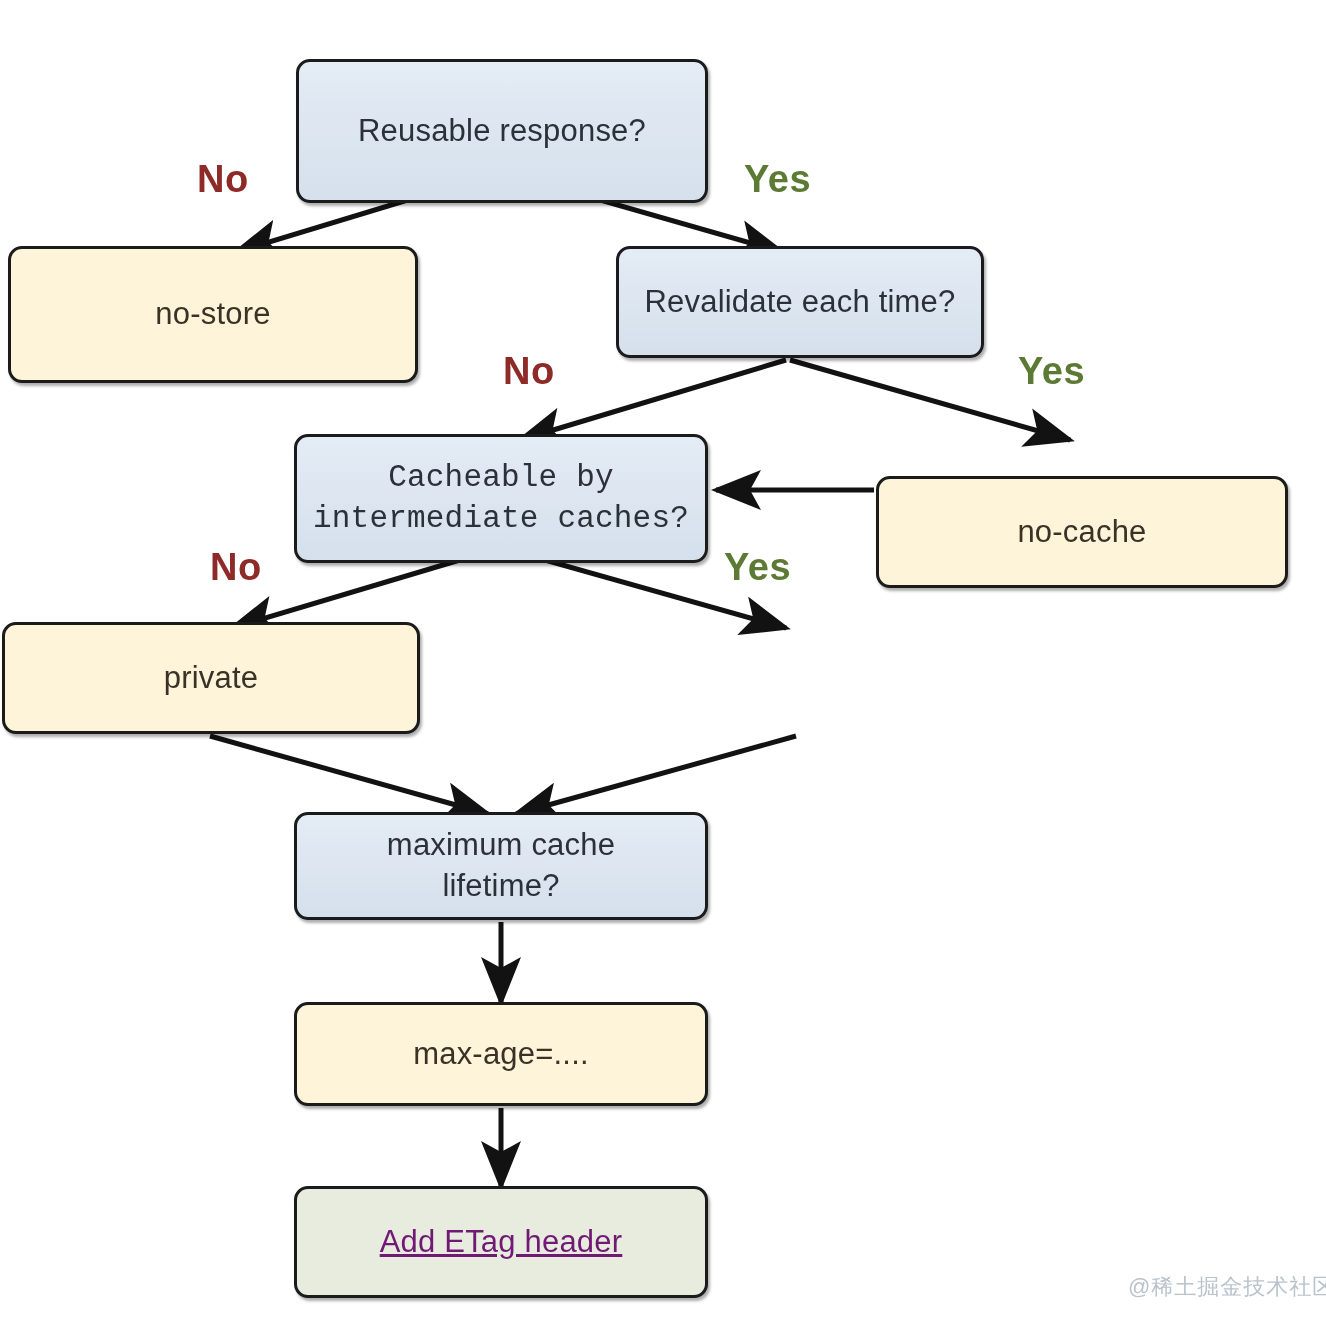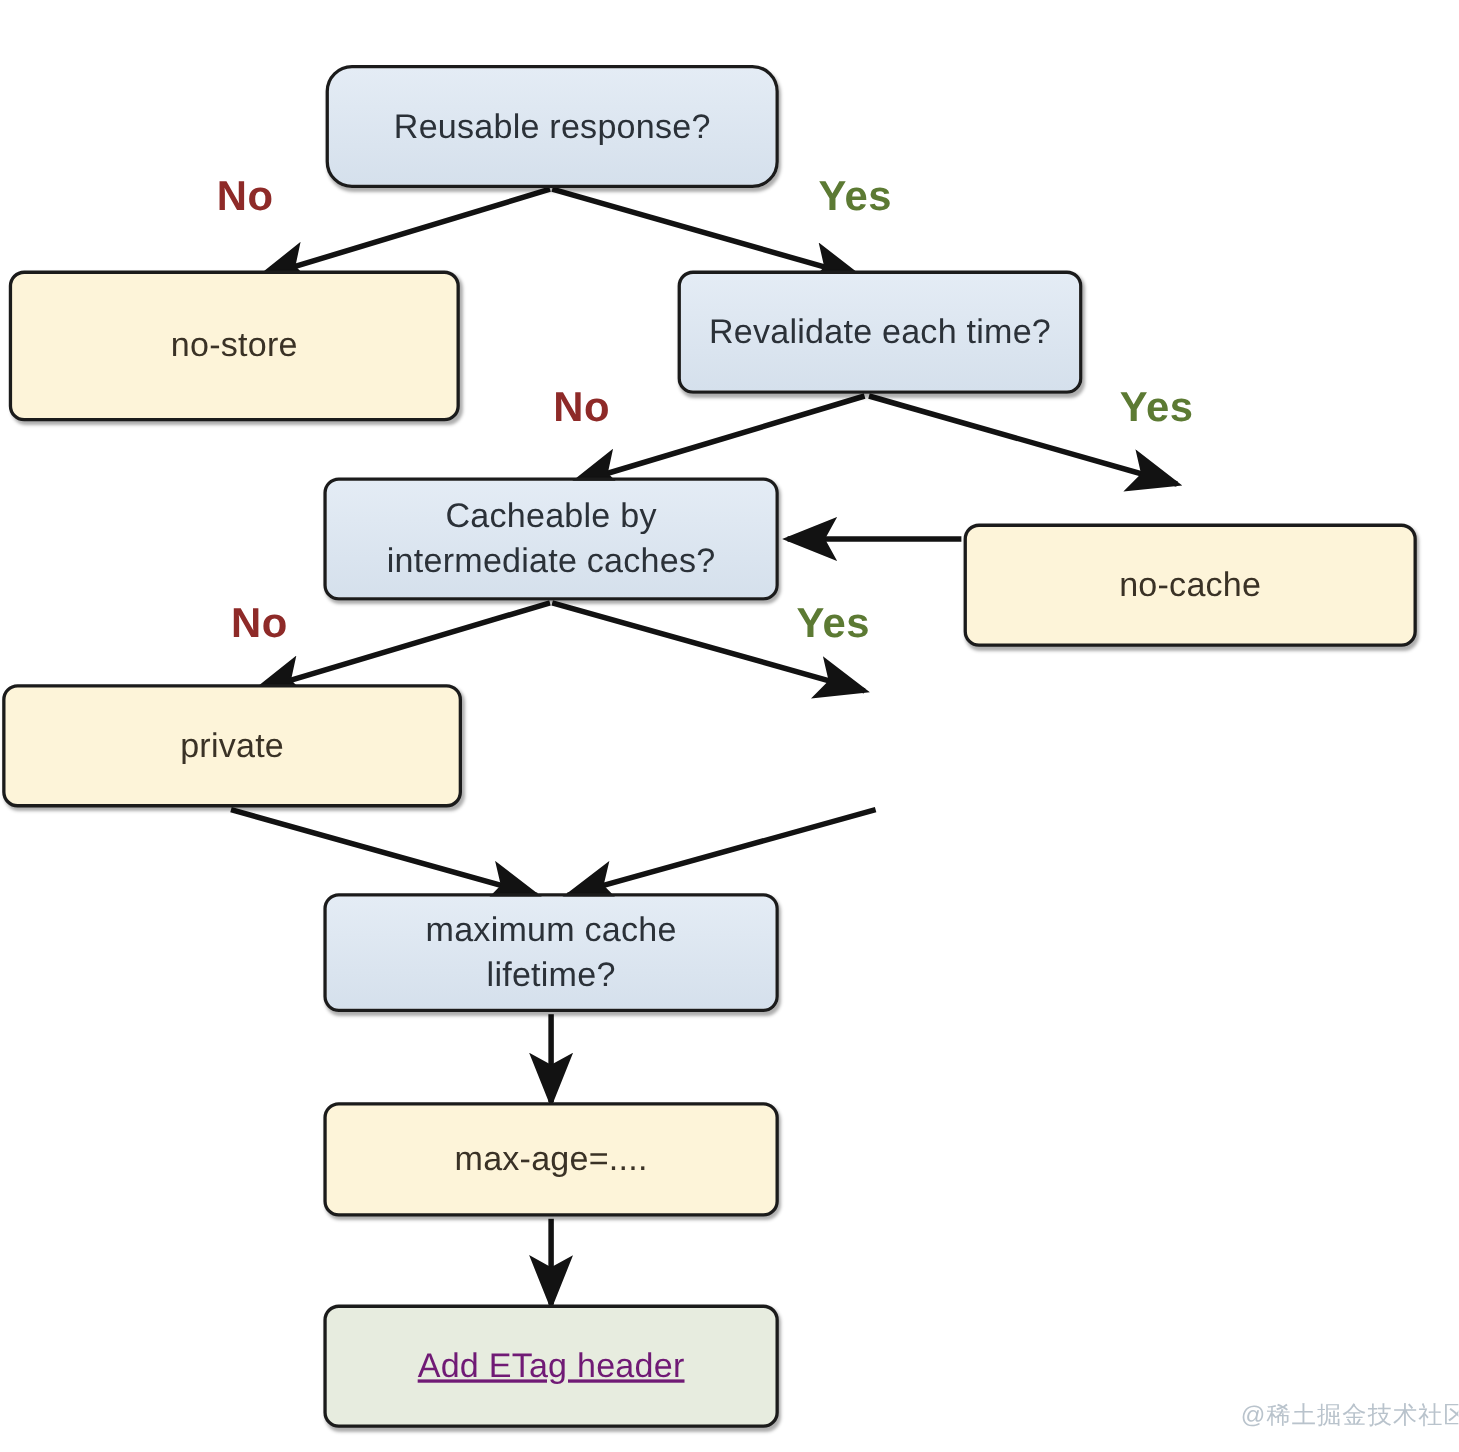--- a/index.html
+++ b/index.html
@@ -99,33 +99,33 @@
 
     <line x1="210" y1="736" x2="488" y2="814" stroke="#121212" stroke-width="5" marker-end="url(#arrowhead)"></line>
 
     <line x1="796" y1="736" x2="516" y2="814" stroke="#121212" stroke-width="5" marker-end="url(#arrowhead)"></line>
 
     <line x1="501" y1="922" x2="501" y2="1002" stroke="#121212" stroke-width="5" marker-end="url(#arrowhead)"></line>
 
     <line x1="501" y1="1108" x2="501" y2="1186" stroke="#121212" stroke-width="5" marker-end="url(#arrowhead)"></line>
   </svg>
 
-  <div class="node decision" style="left:296px; top:59px; width:412px; height:112px;border-radius:24px;">
+  <div class="node decision" style="left:296px; top:59px; width:412px; height:144px;">
     <span>Reusable response?</span>
   </div>
 
   <div class="node action" style="left:8px; top:246px; width:410px; height:137px;">
     <span>no-store</span>
   </div>
 
   <div class="node decision" style="left:616px; top:246px; width:368px; height:112px;">
     <span>Revalidate each time?</span>
   </div>
 
-  <div class="node decision" style="left:294px; top:434px; width:414px; height:112px;">
+  <div class="node decision" style="left:294px; top:434px; width:414px; height:129px;font-family:Liberation Mono, monospace;">
     <span>Cacheable by<br>intermediate caches?</span>
   </div>
 
   <div class="node action" style="left:876px; top:434px; width:412px; height:112px;margin-top:42px;">
     <span>no-cache</span>
   </div>
 
   <div class="node action" style="left:2px; top:622px; width:418px; height:112px;">
     <span>private</span>
   </div>

